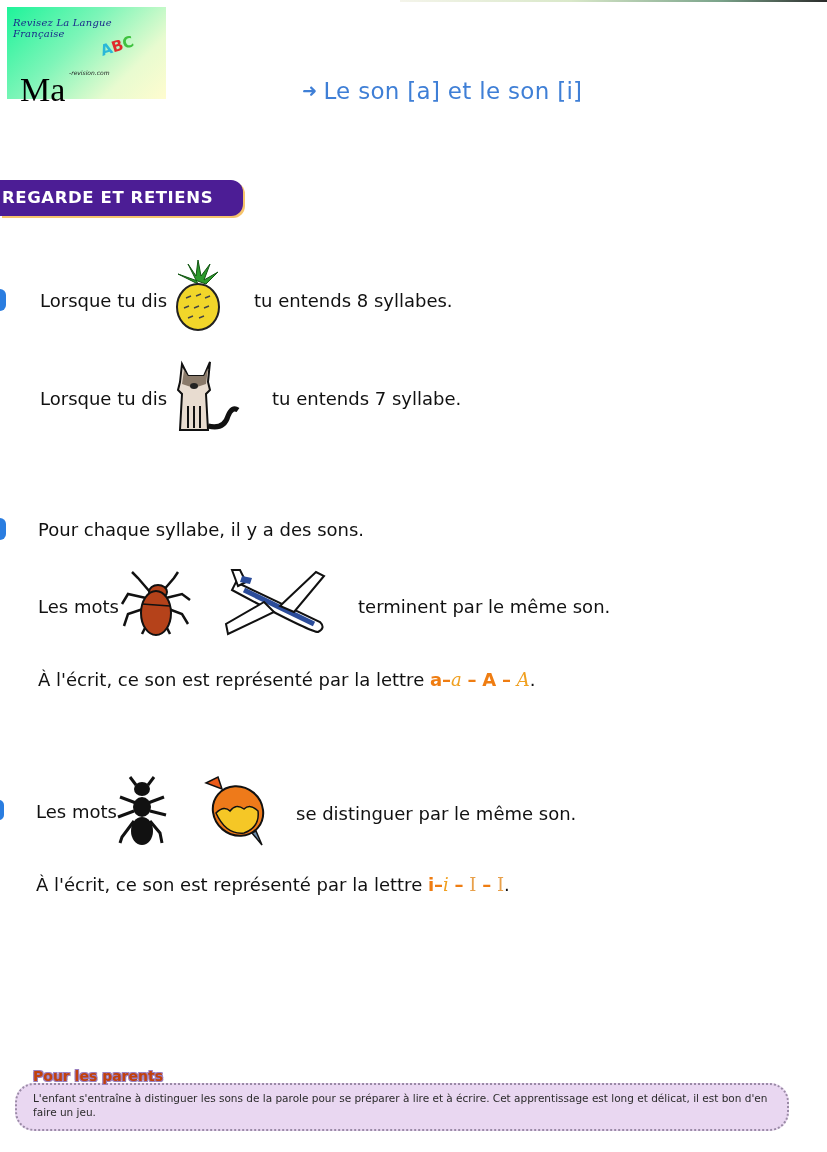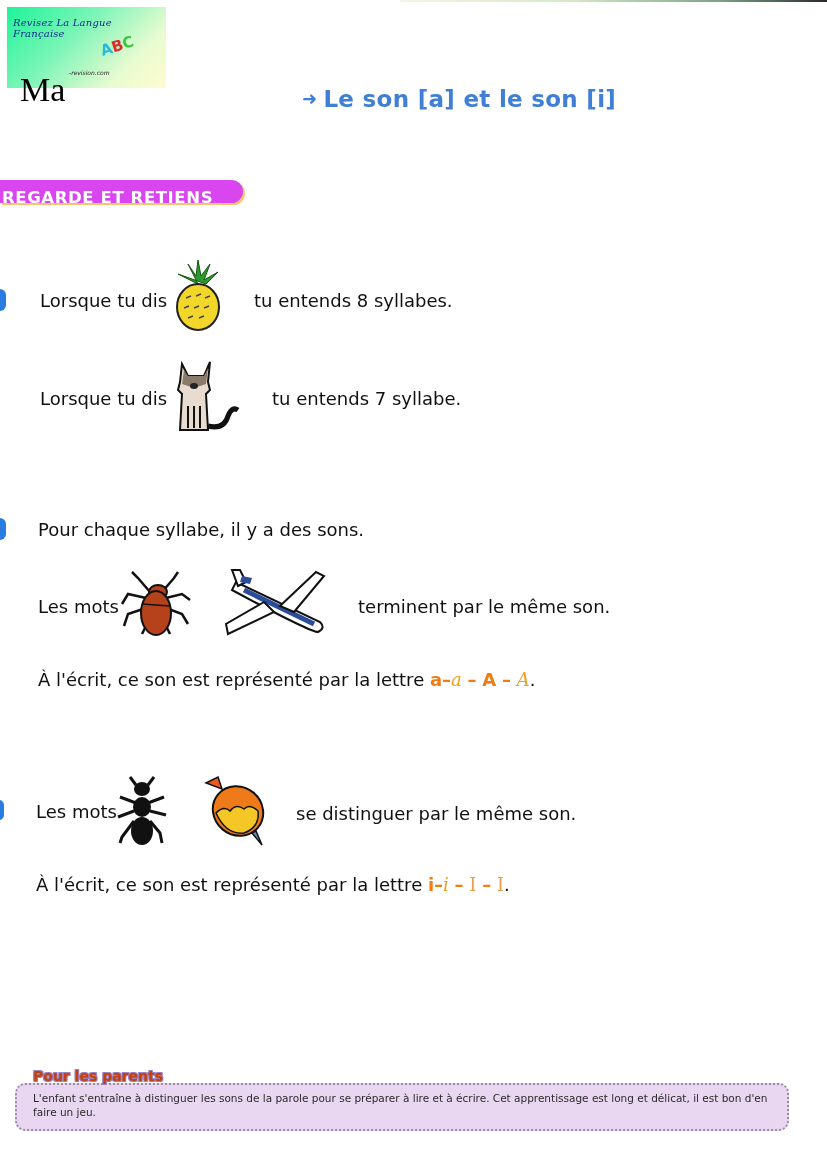--- a/index.html
+++ b/index.html
@@ -2,54 +2,54 @@
 <html><head>
 <meta charset="utf-8">
 <style>
   html, body { margin:0; padding:0; }
   body {
     width:827px; height:1152px; position:relative; overflow:hidden;
     background:#ffffff; font-family:"DejaVu Sans", sans-serif; color:#1a1a1a;
   }
   .topline { position:absolute; left:400px; top:0; width:427px; height:2px;
     background:linear-gradient(90deg,#f4f4ea 0%,#d9e8c9 40%,#7aa38a 75%,#2a2a2a 100%); }
-  .logo { position:absolute; left:7px; top:7px; width:159px; height:81px;
+  .logo { position:absolute; left:7px; top:7px; width:159px; height:92px;
     background:linear-gradient(135deg,#1ef39a 0%,#7df5b8 40%,#e8fbd0 75%,#fffccf 100%); }
   .logo .tag { position:absolute; left:6px; top:10px; font-family:"DejaVu Serif", serif;
     font-style:italic; font-size:10px; color:#1a2a8a; letter-spacing:0.2px; }
   .logo .ma { position:absolute; left:13px; top:38px; font-family:"Liberation Serif", serif;
     font-size:34px; color:#000; line-height:34px;margin-top:28px; }
   .logo .site { position:absolute; left:62px; top:62px; font-size:6px; font-style:italic; color:#222; }
   .logo .abc { position:absolute; left:93px; top:30px; font-family:"DejaVu Sans", sans-serif;
     font-weight:bold; font-size:15px; transform:rotate(-18deg); }
   .abc .a { color:#2bb8d8; } .abc .b { color:#e02a2a; } .abc .c { color:#3fc23f; }
 
-  .title { position:absolute; left:302px; top:86px; font-family:"DejaVu Sans", sans-serif;
-    font-weight:bold; font-size:23px; color:#3f7fd6; letter-spacing:0.3px; }
+  .title { position:absolute; left:302px; top:78px; font-family:"DejaVu Sans", sans-serif;
+    font-weight:normal; font-size:23px; color:#3f7fd6; letter-spacing:0.3px; }
   .title .arrow { font-size:18px; margin-right:6px; vertical-align:2px; }
 
-  .banner { position:absolute; left:0; top:180px; width:243px; height:23px;
-    background:#d946ef; border-radius:0 12px 12px 0; box-shadow:2px 2px 0 #f6c46b; }
+  .banner { position:absolute; left:0; top:180px; width:243px; height:36px;
+    background:#4c1d95; border-radius:0 12px 12px 0; box-shadow:2px 2px 0 #f6c46b; }
   .banner span { position:absolute; left:2px; top:8px; color:#fff; font-weight:bold;
     font-size:16.5px; letter-spacing:0.6px; font-family:"DejaVu Sans", sans-serif; }
 
   .bullet { position:absolute; left:-6px; width:12px; height:22px; background:#2a7de0; border-radius:6px; }
 
   .line { position:absolute; font-family:"DejaVu Sans", sans-serif; font-size:18px; color:#111; white-space:nowrap;margin-left:18px; }
   .ltr { color:#ef7d12; font-weight:bold; }
   .ltr-script { color:#f0a020; font-family:"DejaVu Serif", serif; font-style:italic; }
   .ltr-pale { color:#e8a04a; font-family:"DejaVu Serif", serif; }
 
   .pic { position:absolute; }
 
   .parents-title { position:absolute; left:33px; top:1068px; font-family:"DejaVu Sans", sans-serif;
     font-weight:bold; font-size:14px; color:#c2410c;
     text-shadow:-1px -1px 0 #9b7fbf,1px -1px 0 #9b7fbf,-1px 1px 0 #9b7fbf,1px 1px 0 #9b7fbf; }
   .parents-box { position:absolute; left:15px; top:1083px; width:770px; height:44px;
-    background:#e9d7f1; border:2px dotted #9a8aa6; border-radius:10px; }
+    background:#e9d7f1; border:2px dotted #9a8aa6; border-radius:19px; }
   .parents-text { position:absolute; left:16px; top:6px; width:750px; font-size:10.5px; line-height:14px; color:#2b2b2b; }
 </style>
 </head>
 <body>
 
 <div class="topline"></div>
 
 <div class="logo">
   <span class="tag">Revisez La Langue Française</span>
   <span class="ma">Ma</span>

